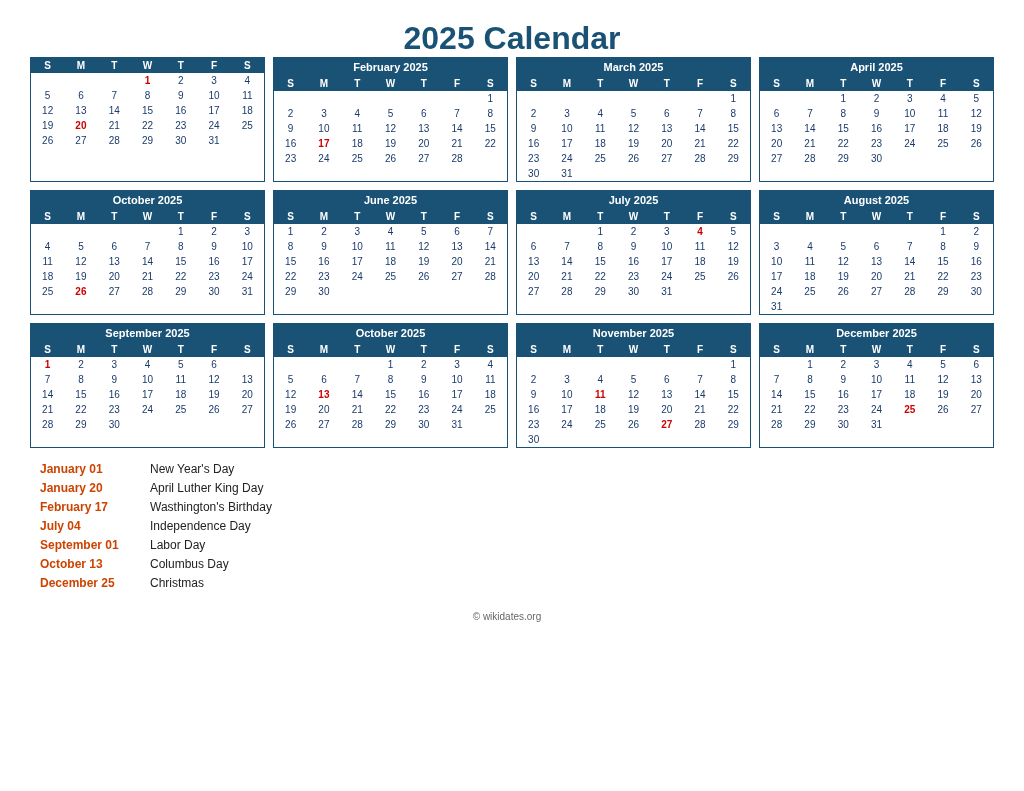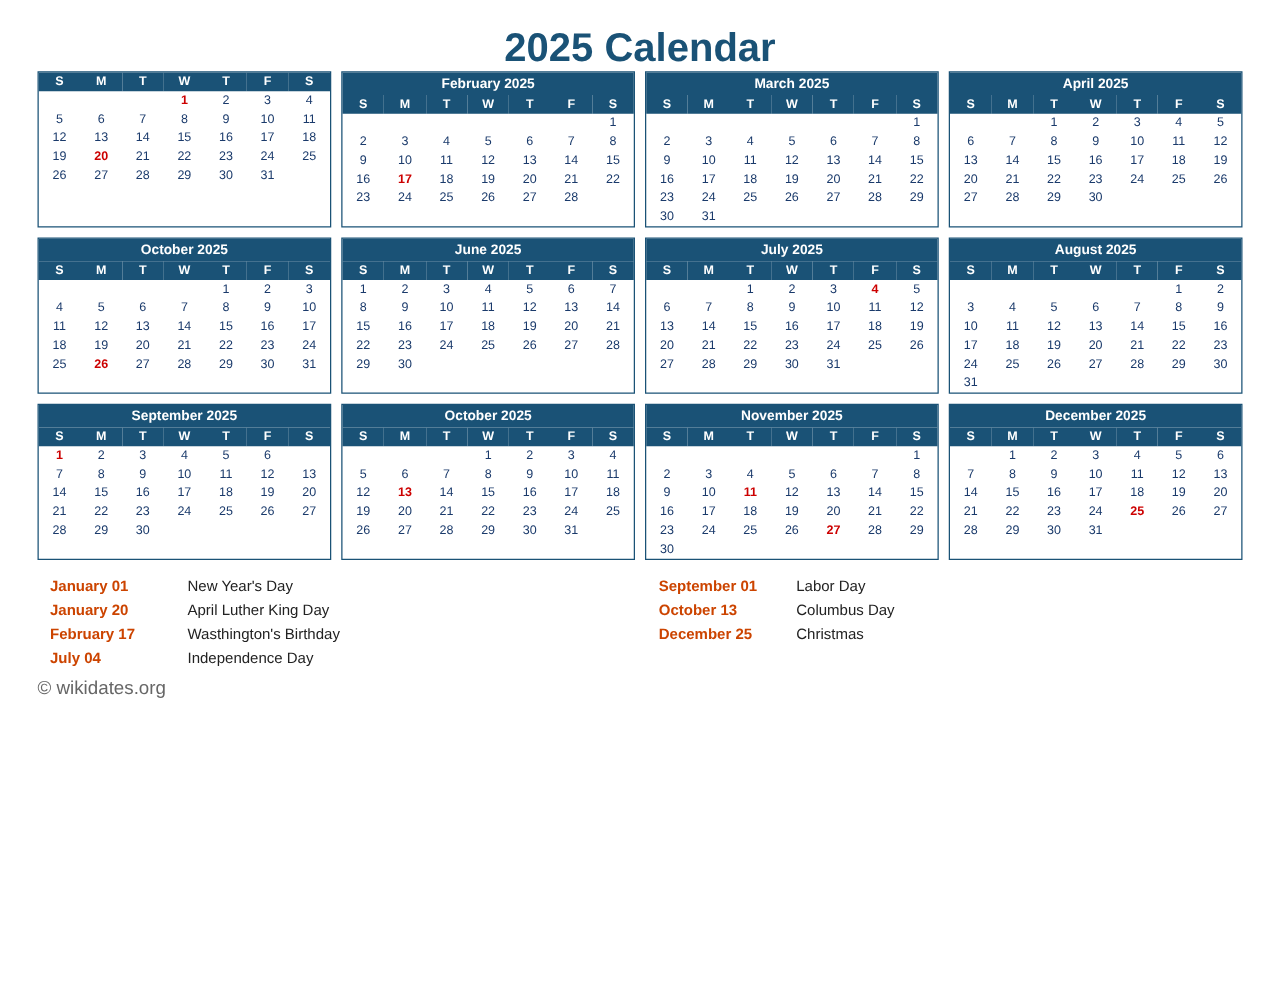--- a/index.html
+++ b/index.html
@@ -53,21 +53,21 @@
       font-size: 10px;
       width: 14.28%;
     }
     .cal-table td.sunday { color: #1a3a6b; }
     .cal-table td.saturday { color: #1a3a6b; }
     .cal-table td.holiday { color: #cc0000; font-weight: bold; }
     .cal-table td.empty { }
 
     .holidays-section {
       display: grid;
-      grid-template-columns: 1fr 1fr;
+      grid-template-columns: 1fr;
       gap: 0 30px;
       margin-top: 8px;
       padding: 0 10px;
     }
     .holiday-item {
       display: flex;
       align-items: baseline;
       margin-bottom: 5px;
       font-size: 12px;
     }
@@ -75,25 +75,25 @@
       color: #cc4400;
       font-weight: bold;
       min-width: 110px;
       font-size: 12px;
     }
     .holiday-name {
       color: #222;
       font-size: 12px;
     }
     .copyright {
-      text-align: left;
-      font-size: 15px;
+      text-align: center;
+      font-size: 10px;
       color: #666;
       padding-right: 10px;
-      margin-top: 4px;
+      margin-top: 16px;
     }
   </style>
 </head>
 <body>
 
 <h1>2025 Calendar</h1>
 
 <div class="calendars-grid">
 <div class="month-cal">
       <table class="cal-table">

